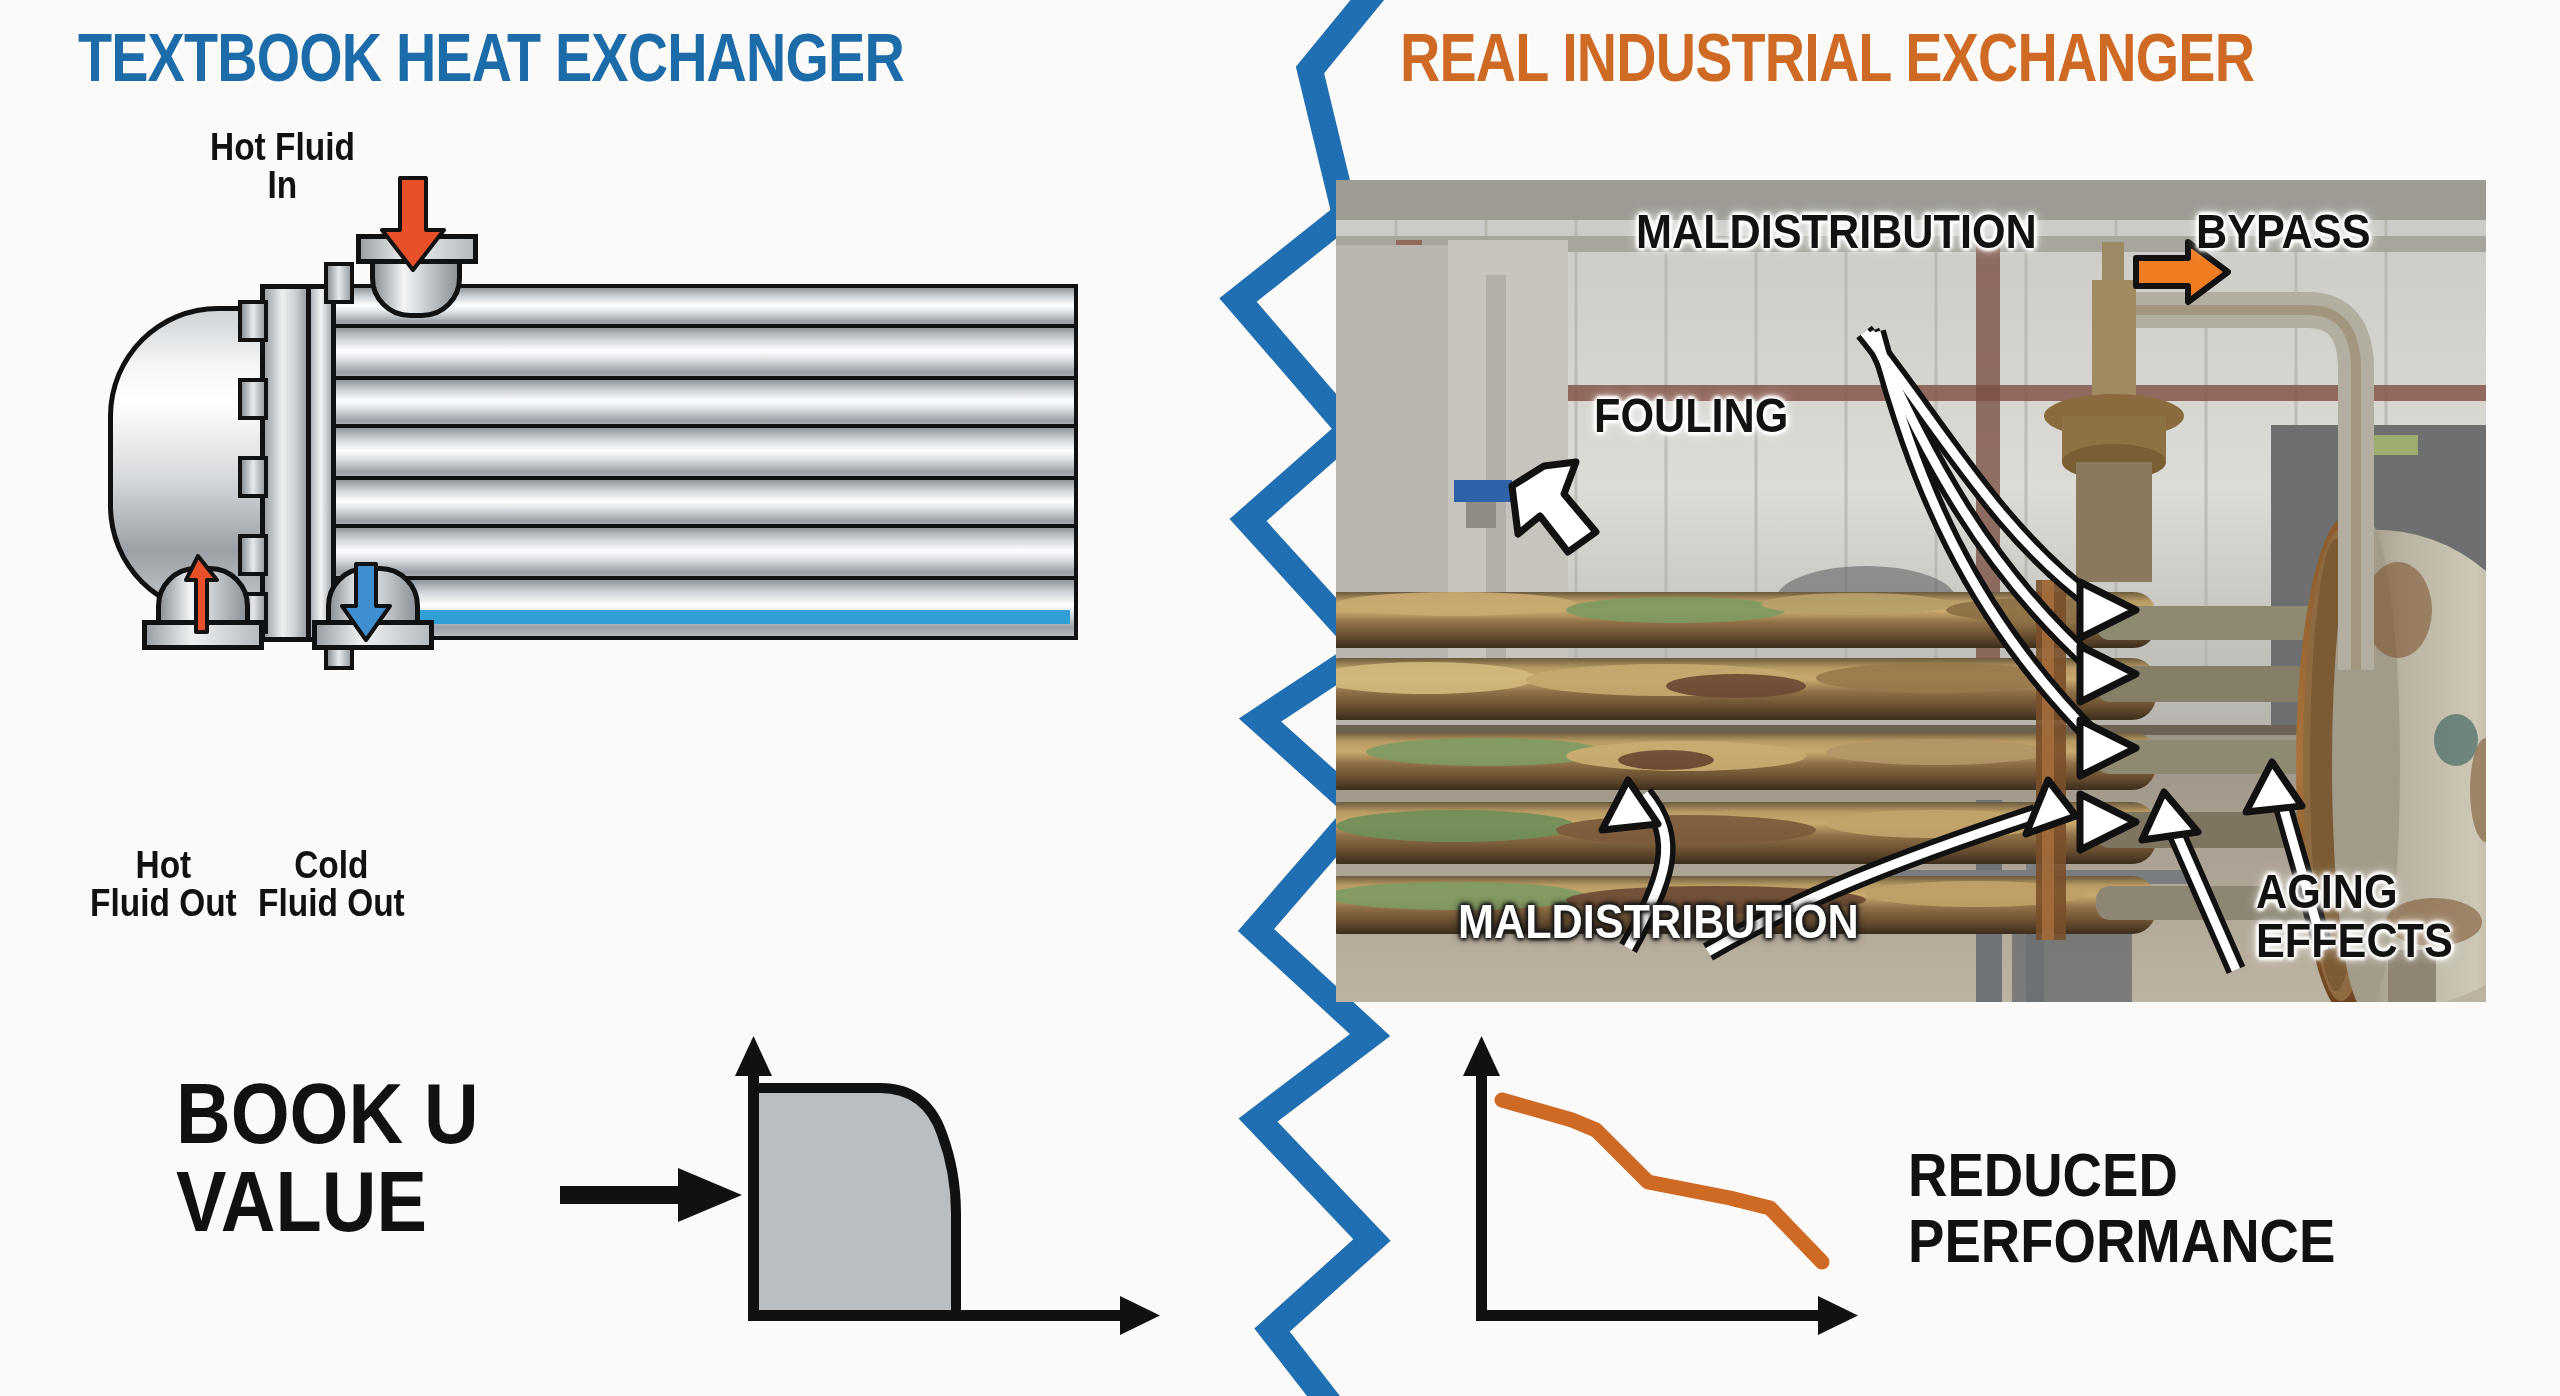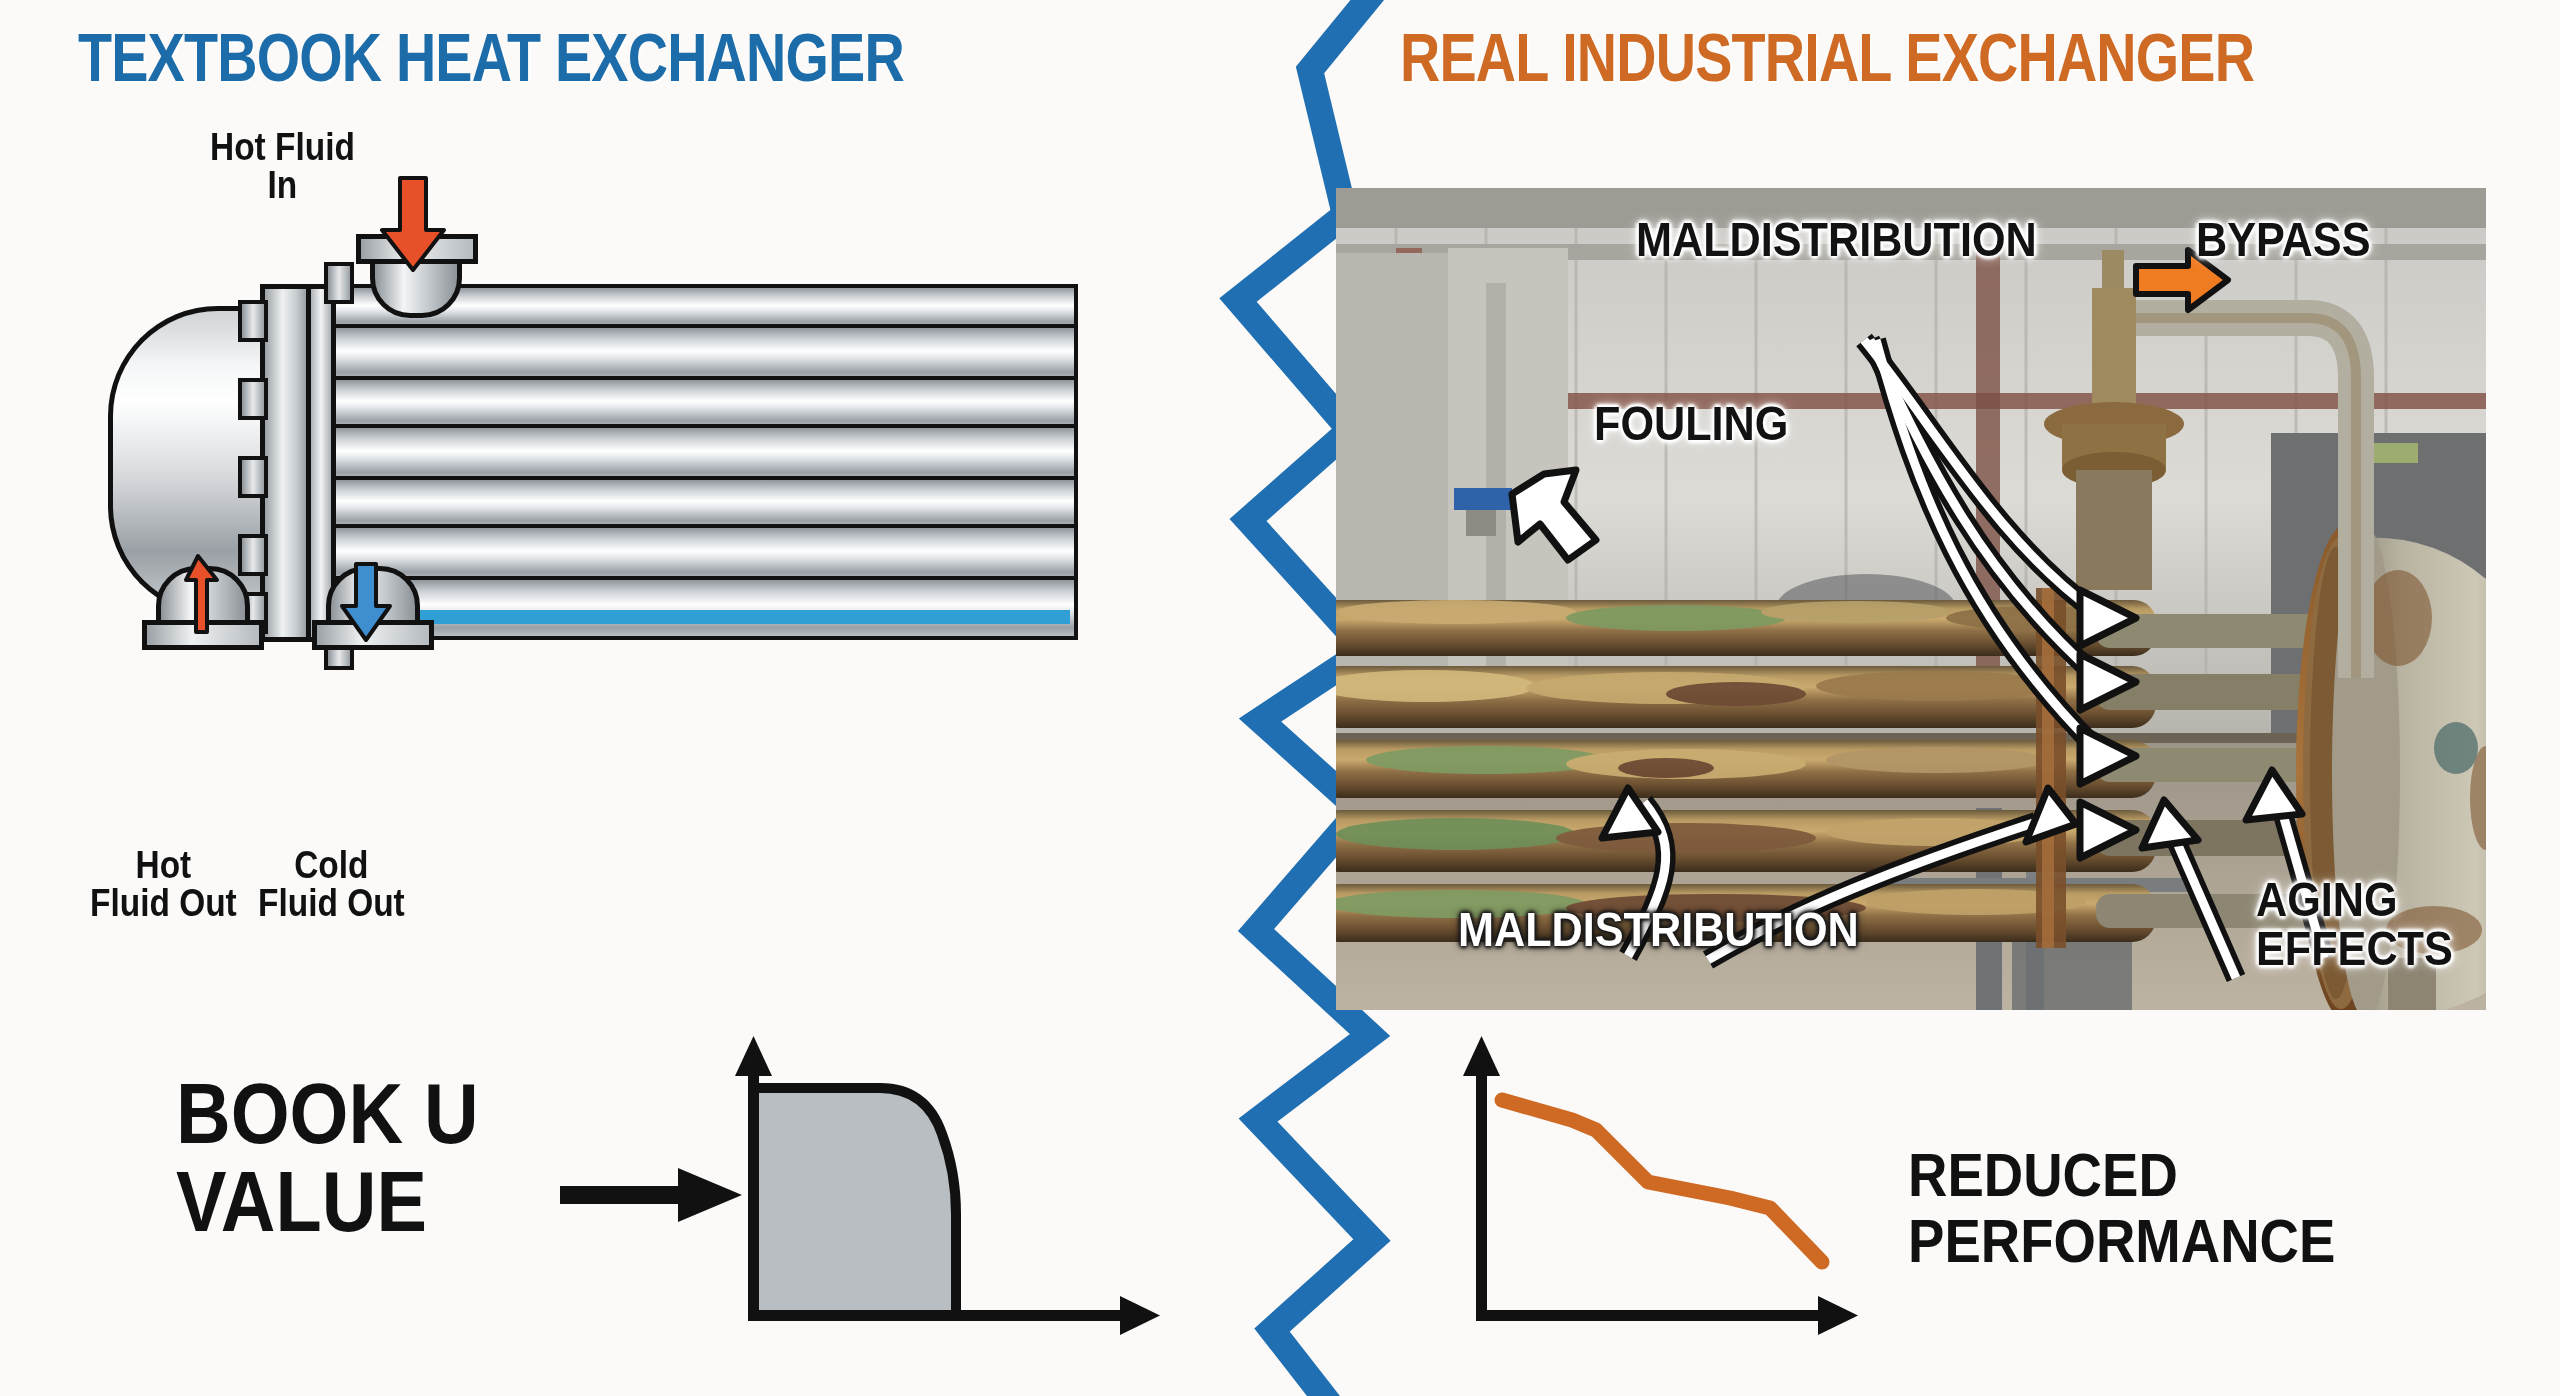--- a/index.html
+++ b/index.html
@@ -39,21 +39,21 @@
   .nozzle{position:absolute;border:5px solid #111;
      background:linear-gradient(90deg,#8d9398,#f3f5f6 35%,#c4c9cd 65%,#8d9398);}
   .nozzle-lip{position:absolute;border:5px solid #111;
      background:linear-gradient(90deg,#9aa0a5,#eef1f2 40%,#b6bbc0);}
   .blue-strip{position:absolute;left:256px;width:744px;height:14px;background:#2f9fd6;border:0;}
 
   
   #zigzag{position:absolute;left:1160px;top:0;width:260px;height:1396px;}
 
   
-  #photo{position:absolute;left:1336px;top:188px;width:1150px;height:822px;
+  #photo{position:absolute;left:1336px;top:180px;width:1150px;height:822px;
      overflow:hidden;background:#6f6a62;}
   .ph{position:absolute;}
 
   
   #chart-left{position:absolute;left:730px;top:1030px;width:440px;height:340px;}
   #chart-right{position:absolute;left:1430px;top:1030px;width:440px;height:340px;}
 
   
   .photolbl{position:absolute;font-weight:700;line-height:1.0;white-space:pre;
      transform:scaleX(.9);transform-origin:left center;}

